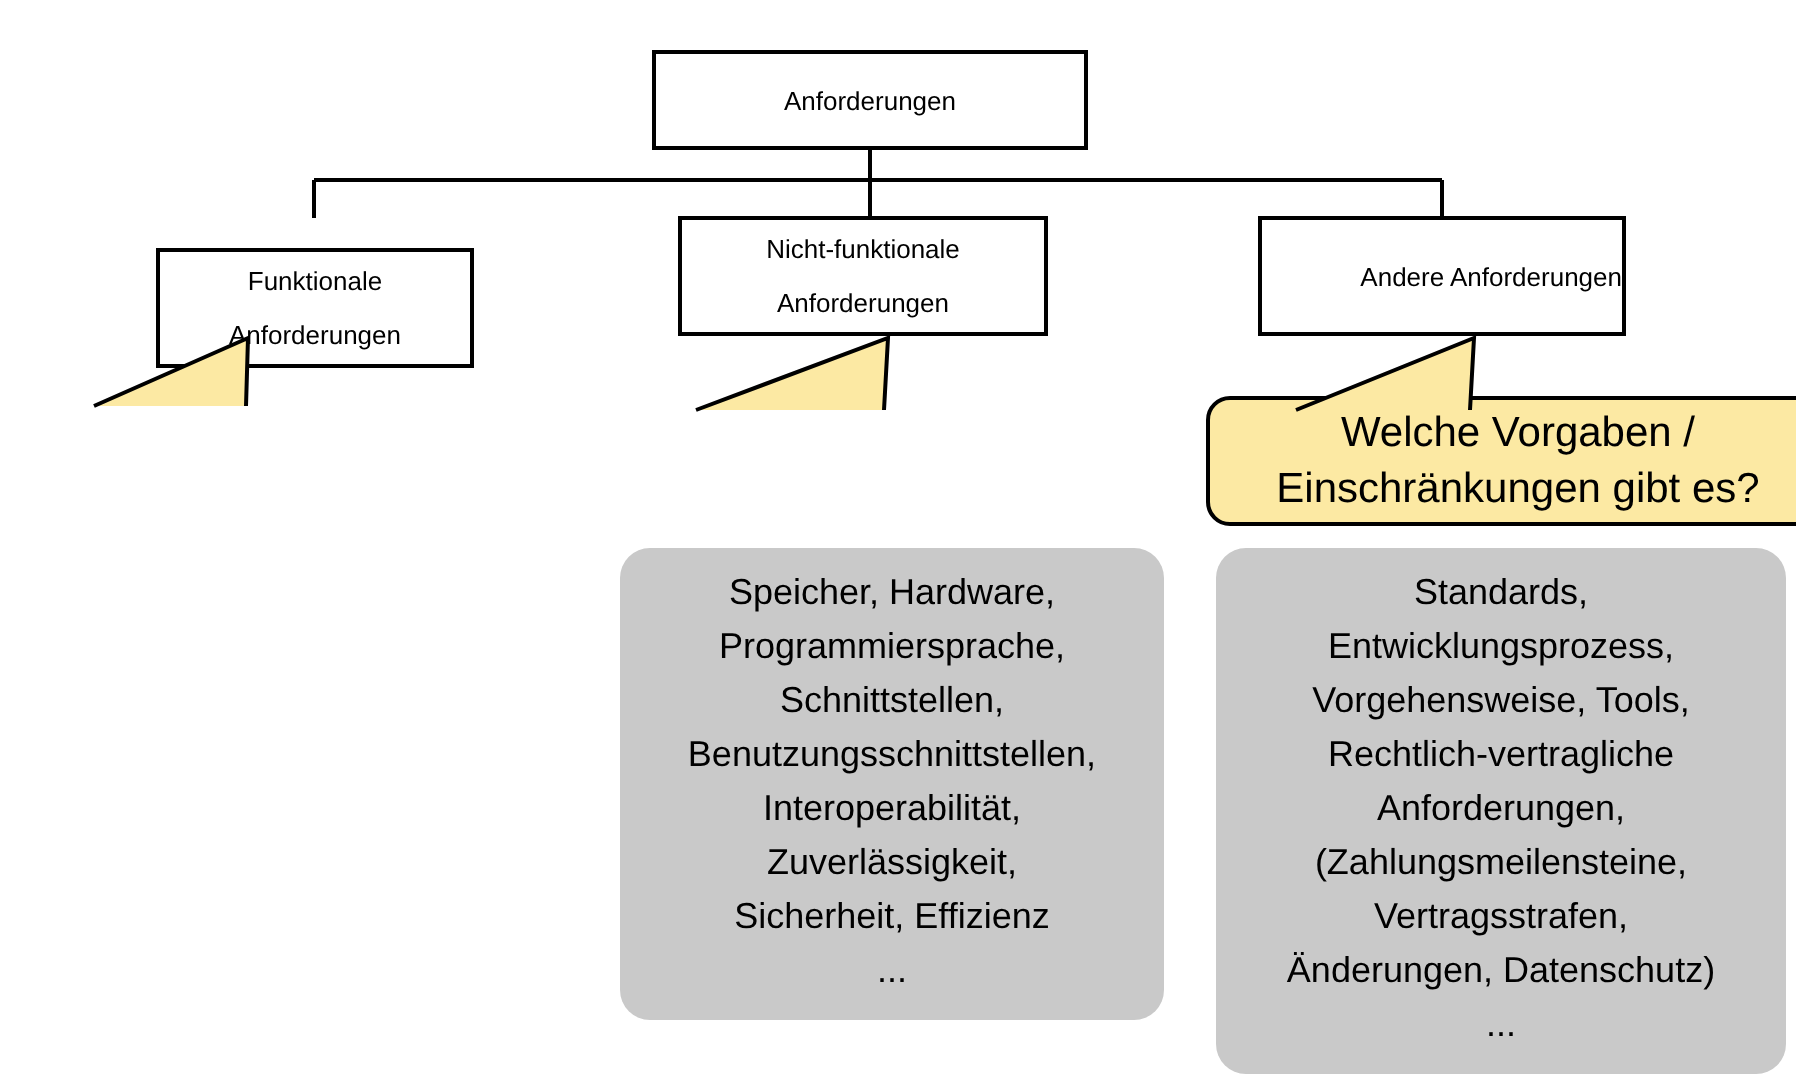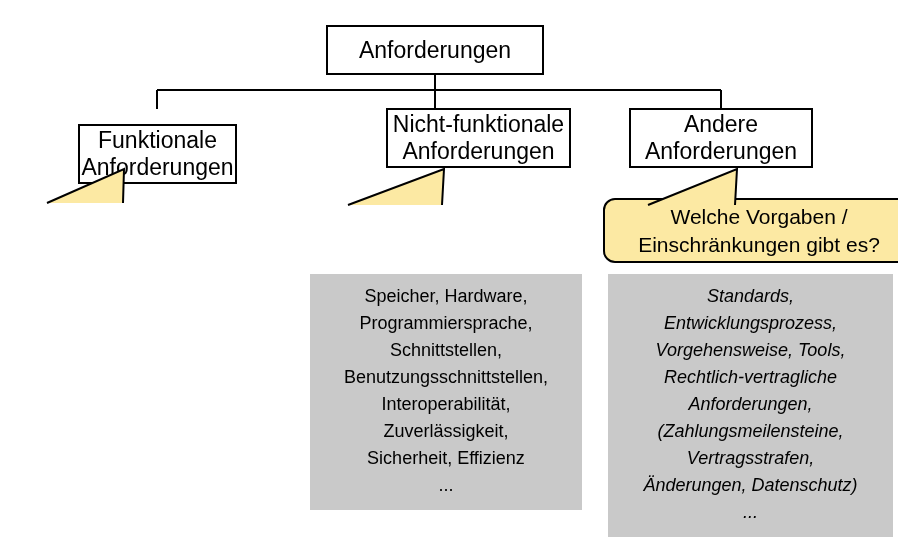--- a/index.html
+++ b/index.html
@@ -38,21 +38,21 @@
 
   .node-box {
     position: absolute;
     z-index: 1;
     border: 2px solid var(--box_border, #000);
     background: #fff;
     display: flex;
     align-items: center;
     justify-content: center;
     text-align: center;
-    font-size: 23px;
+    font-size: 13px;
     line-height: 27px;
   }
   .callout {
     position: absolute;
     z-index: 1;
     border: 2px solid var(--box_border, #000);
     border-radius: 12px;
     background: var(--callout_fill, #fce9a3);
     display: flex;
     align-items: center;
@@ -67,34 +67,35 @@
     z-index: 1;
     background: var(--detail_fill, #c9c9c9);
     display: flex;
     align-items: flex-start;
     justify-content: center;
     text-align: center;
     font-size: 18px;
     line-height: 27px;
     padding-top: 9px;
     white-space: pre-line;
+    border-radius: 15px;
   }
 
   
   #root-box   { left: 326px; top: 25px;  width: 218px; height: 50px; }
   #box-funktionale { left: 78px;  top: 124px; width: 159px; height: 60px; }
-  #box-nichtfunktionale { left: 339px; top: 108px; width: 185px; height: 60px; margin-left: 47px; }
-  #box-andere { left: 629px; top: 108px; width: 184px; height: 60px; }
+  #box-nichtfunktionale { left: 339px; top: 108px; width: 185px; height: 60px; }
+  #box-andere { left: 629px; top: 108px; width: 184px; height: 60px; justify-content: flex-end; }
 
   #callout-funktionale { left: 5px;   top: 198px; width: 280px; height: 65px; }
   #callout-nichtfunktionale { left: 312px; top: 199px; width: 265px; height: 64px; }
   #callout-andere { left: 603px; top: 198px; width: 312px; height: 65px; }
 
   #details-nichtfunktionale { left: 310px; top: 274px; width: 272px; height: 236px; }
-  #details-andere { left: 608px; top: 274px; width: 285px; height: 263px; font-style: italic; }
+  #details-andere { left: 608px; top: 274px; width: 285px; height: 263px; }
 </style>
 </head>
 <body>
 
 <div class="canvas">
 
   <svg class="overlay connectors" viewBox="0 0 898 540" xmlns="http://www.w3.org/2000/svg">
     <path class="connector" d="M 435 75 L 435 108"></path>
     <path class="connector" d="M 157 90 L 721 90"></path>
     <path class="connector" d="M 157 90 L 157 109"></path>

